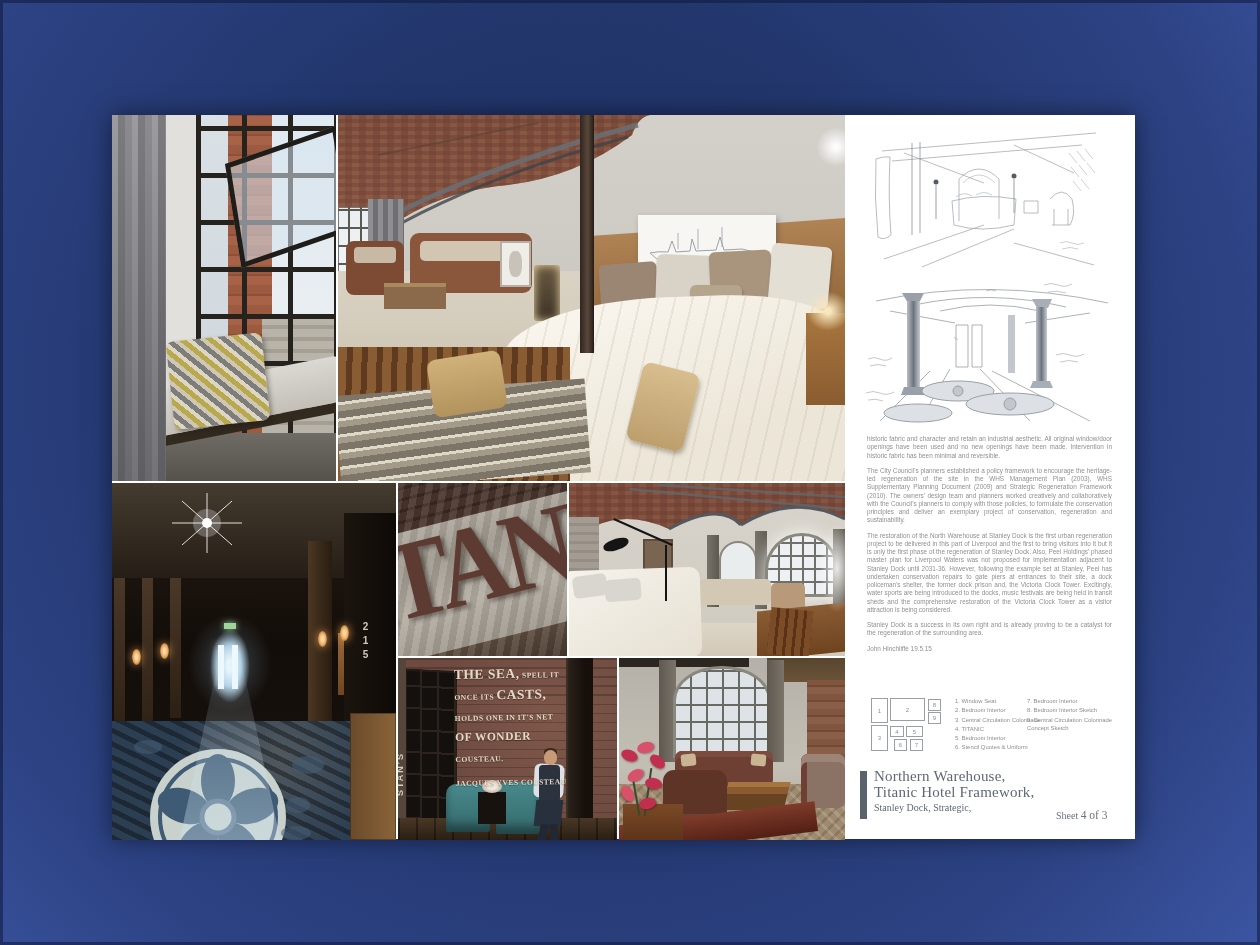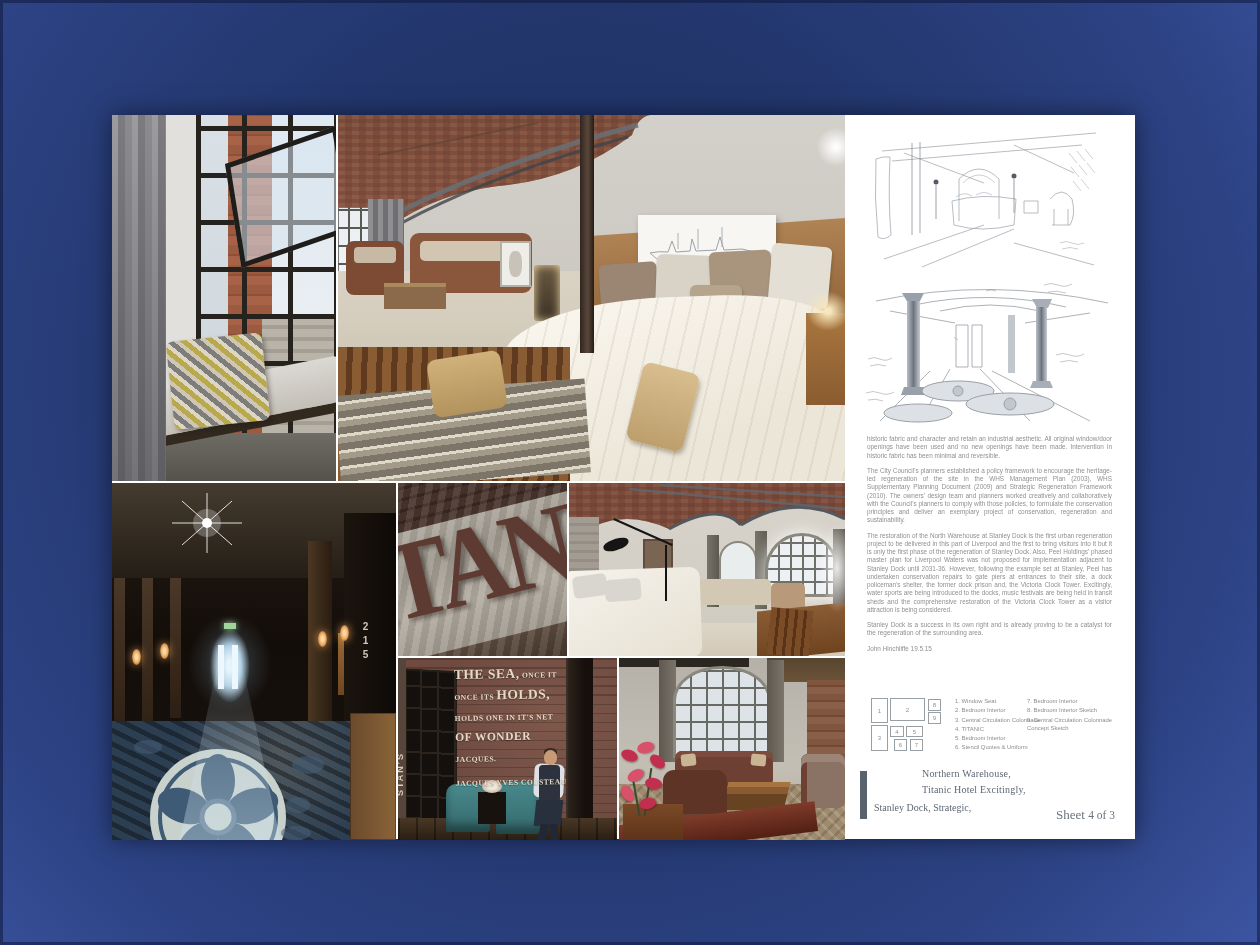--- a/index.html
+++ b/index.html
@@ -215,24 +215,24 @@
   .bodytext{ position:absolute; left:755px; top:320px; width:245px; font-size:6.4px; line-height:1.29;
       color:#909090; text-align:justify; }
   .bodytext p{ margin-bottom:7px; }
   .sig{ margin-top:3px; }
   .keybox{ position:absolute; border:1px solid #98a0a6; color:#8a9096; font-size:6px;
       display:flex; align-items:center; justify-content:center; }
   .keycol{ position:absolute; font-size:5.9px; line-height:1.4; color:#8e8e8e; }
   .keycol div{ margin-bottom:1px; }
   .titlebar{ position:absolute; left:748px; top:656px; width:7px; height:48px; background:#59636d; }
   .t1{ position:absolute; left:762px; font-family:"Liberation Serif",serif; color:#5e6874; }
-  .tbig{ font-size:10px; letter-spacing:.2px;margin-left:48px; }
+  .tbig{ font-size:15px; letter-spacing:.2px; }
   .tsmall{ font-size:10px; }
   .sheetnum{ position:absolute; left:944px; top:690px; color:#6a737e; font-family:"Liberation Serif",serif; }
-  .sheetnum .lbl{ font-size:13px; }
+  .sheetnum .lbl{ font-size:10px; }
   .sheetnum .num{ font-size:11.5px; }
 </style>
 </head>
 <body>
 
 <div class="sheet">
 
   <div class="photo" id="p1">
     <div class="abs window"></div>
     <div class="abs brickpier"></div>
@@ -397,25 +397,25 @@
     <div class="abs tbl"></div>
     <div class="abs bloom"></div>
     <div class="abs man-shirt"></div>
     <div class="abs man-vest"></div>
     <div class="abs man-apron"></div>
     <div class="abs man-leg" style="left:141px;top:166px;transform:rotate(14deg)"></div>
     <div class="abs man-leg" style="left:152px;top:166px;transform:rotate(-4deg)"></div>
     <div class="abs man-hair"></div>
     <div class="abs man-head"></div>
     <div class="abs quote">
-      <div><span class="lg">THE SEA,</span><span class="sm"> ONCE IT</span></div>
-      <div><span class="sm">ONCE ITS </span><span class="lg">HOLDS,</span></div>
+      <div><span class="lg">THE SEA,</span><span class="sm"> SPELL IT</span></div>
+      <div><span class="sm">ONCE ITS </span><span class="lg">CASTS,</span></div>
       <div><span class="sm">HOLDS ONE IN IT'S NET</span></div>
       <div><span class="md">OF WONDER</span></div>
-      <div><span class="sm">JACQUES.</span></div>
+      <div><span class="sm">COUSTEAU.</span></div>
       <div style="margin-top:7px"><span class="sm">JACQUES YVES COUSTEAU</span></div>
     </div>
   </div>
 
   <div class="photo" id="p7">
     <div class="abs beam7"></div>
     <div class="abs lintel"></div>
     <div class="abs brickR"></div>
     <div class="abs curt7" style="left:40px"></div>
     <div class="abs window7"></div>
@@ -543,17 +543,17 @@
     <div>6. Stencil Quotes &amp; Uniform</div>
   </div>
   <div class="keycol" style="left:915px;top:582px;width:95px">
     <div>7. Bedroom Interior</div>
     <div>8. Bedroom Interior Sketch</div>
     <div>9. Central Circulation Colonnade Concept Sketch</div>
   </div>
 
   <div class="titlebar"></div>
   <div class="t1 tbig" style="top:653px">Northern Warehouse,</div>
-  <div class="t1 tbig" style="top:669px">Titanic Hotel Excitingly,</div>
+  <div class="t1 tbig" style="top:669px">Titanic Hotel Framework,</div>
   <div class="t1 tsmall" style="top:687px">Stanley Dock, Strategic,</div>
   <div class="sheetnum"><span class="lbl">Sheet </span><span class="num">4 of 3</span></div>
 
 </div>
 
 </body></html>

